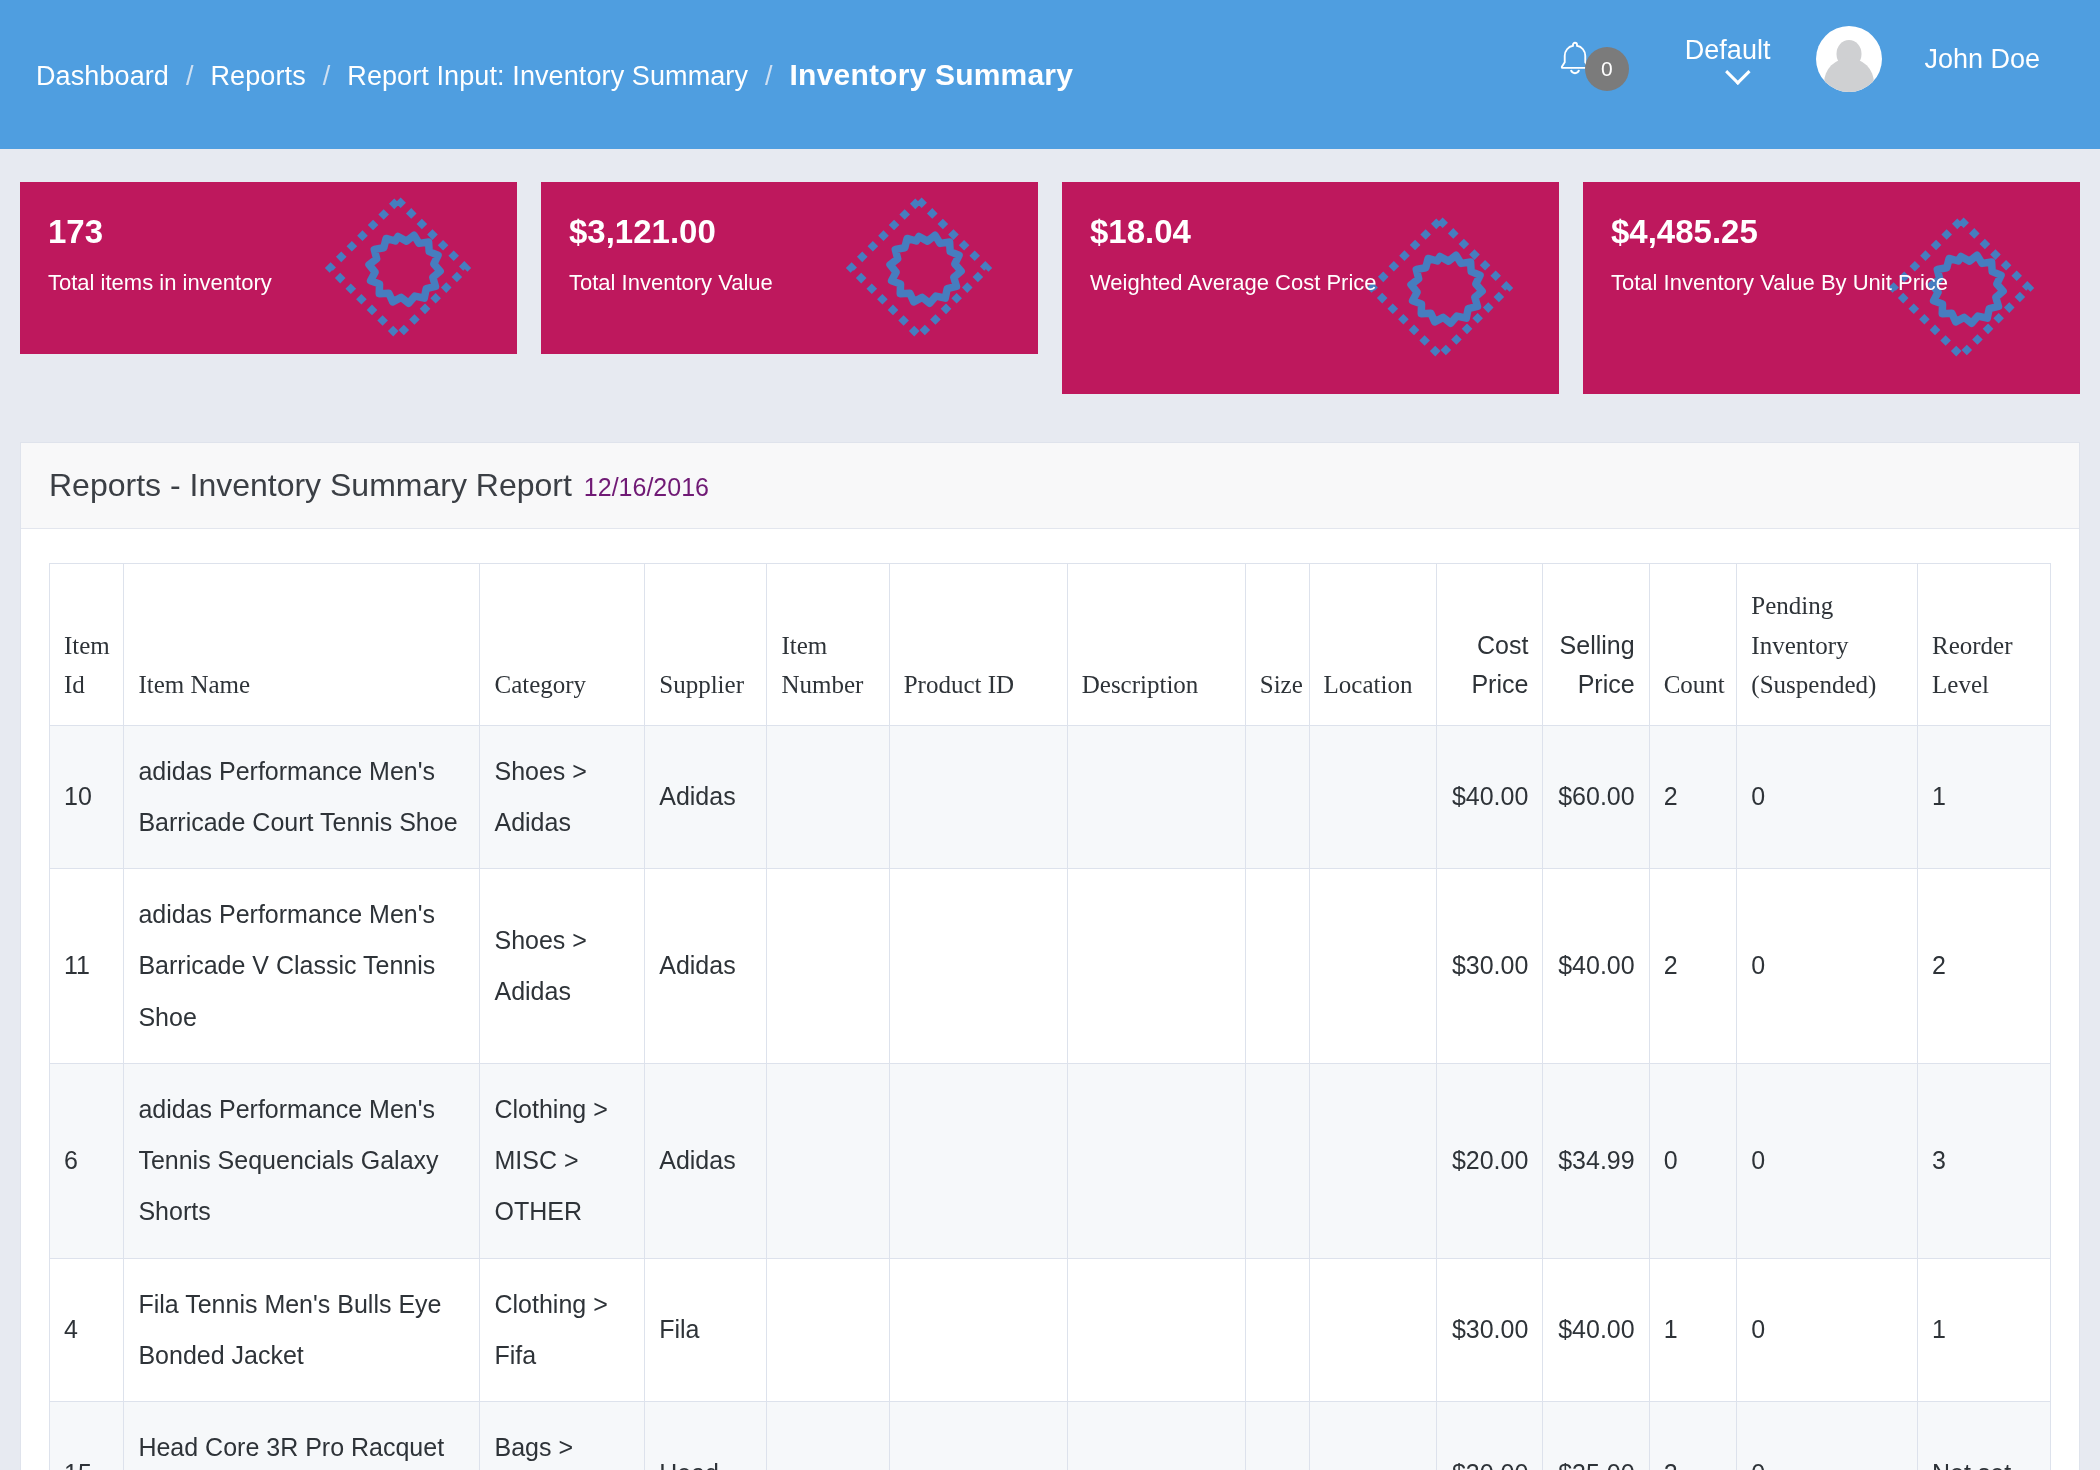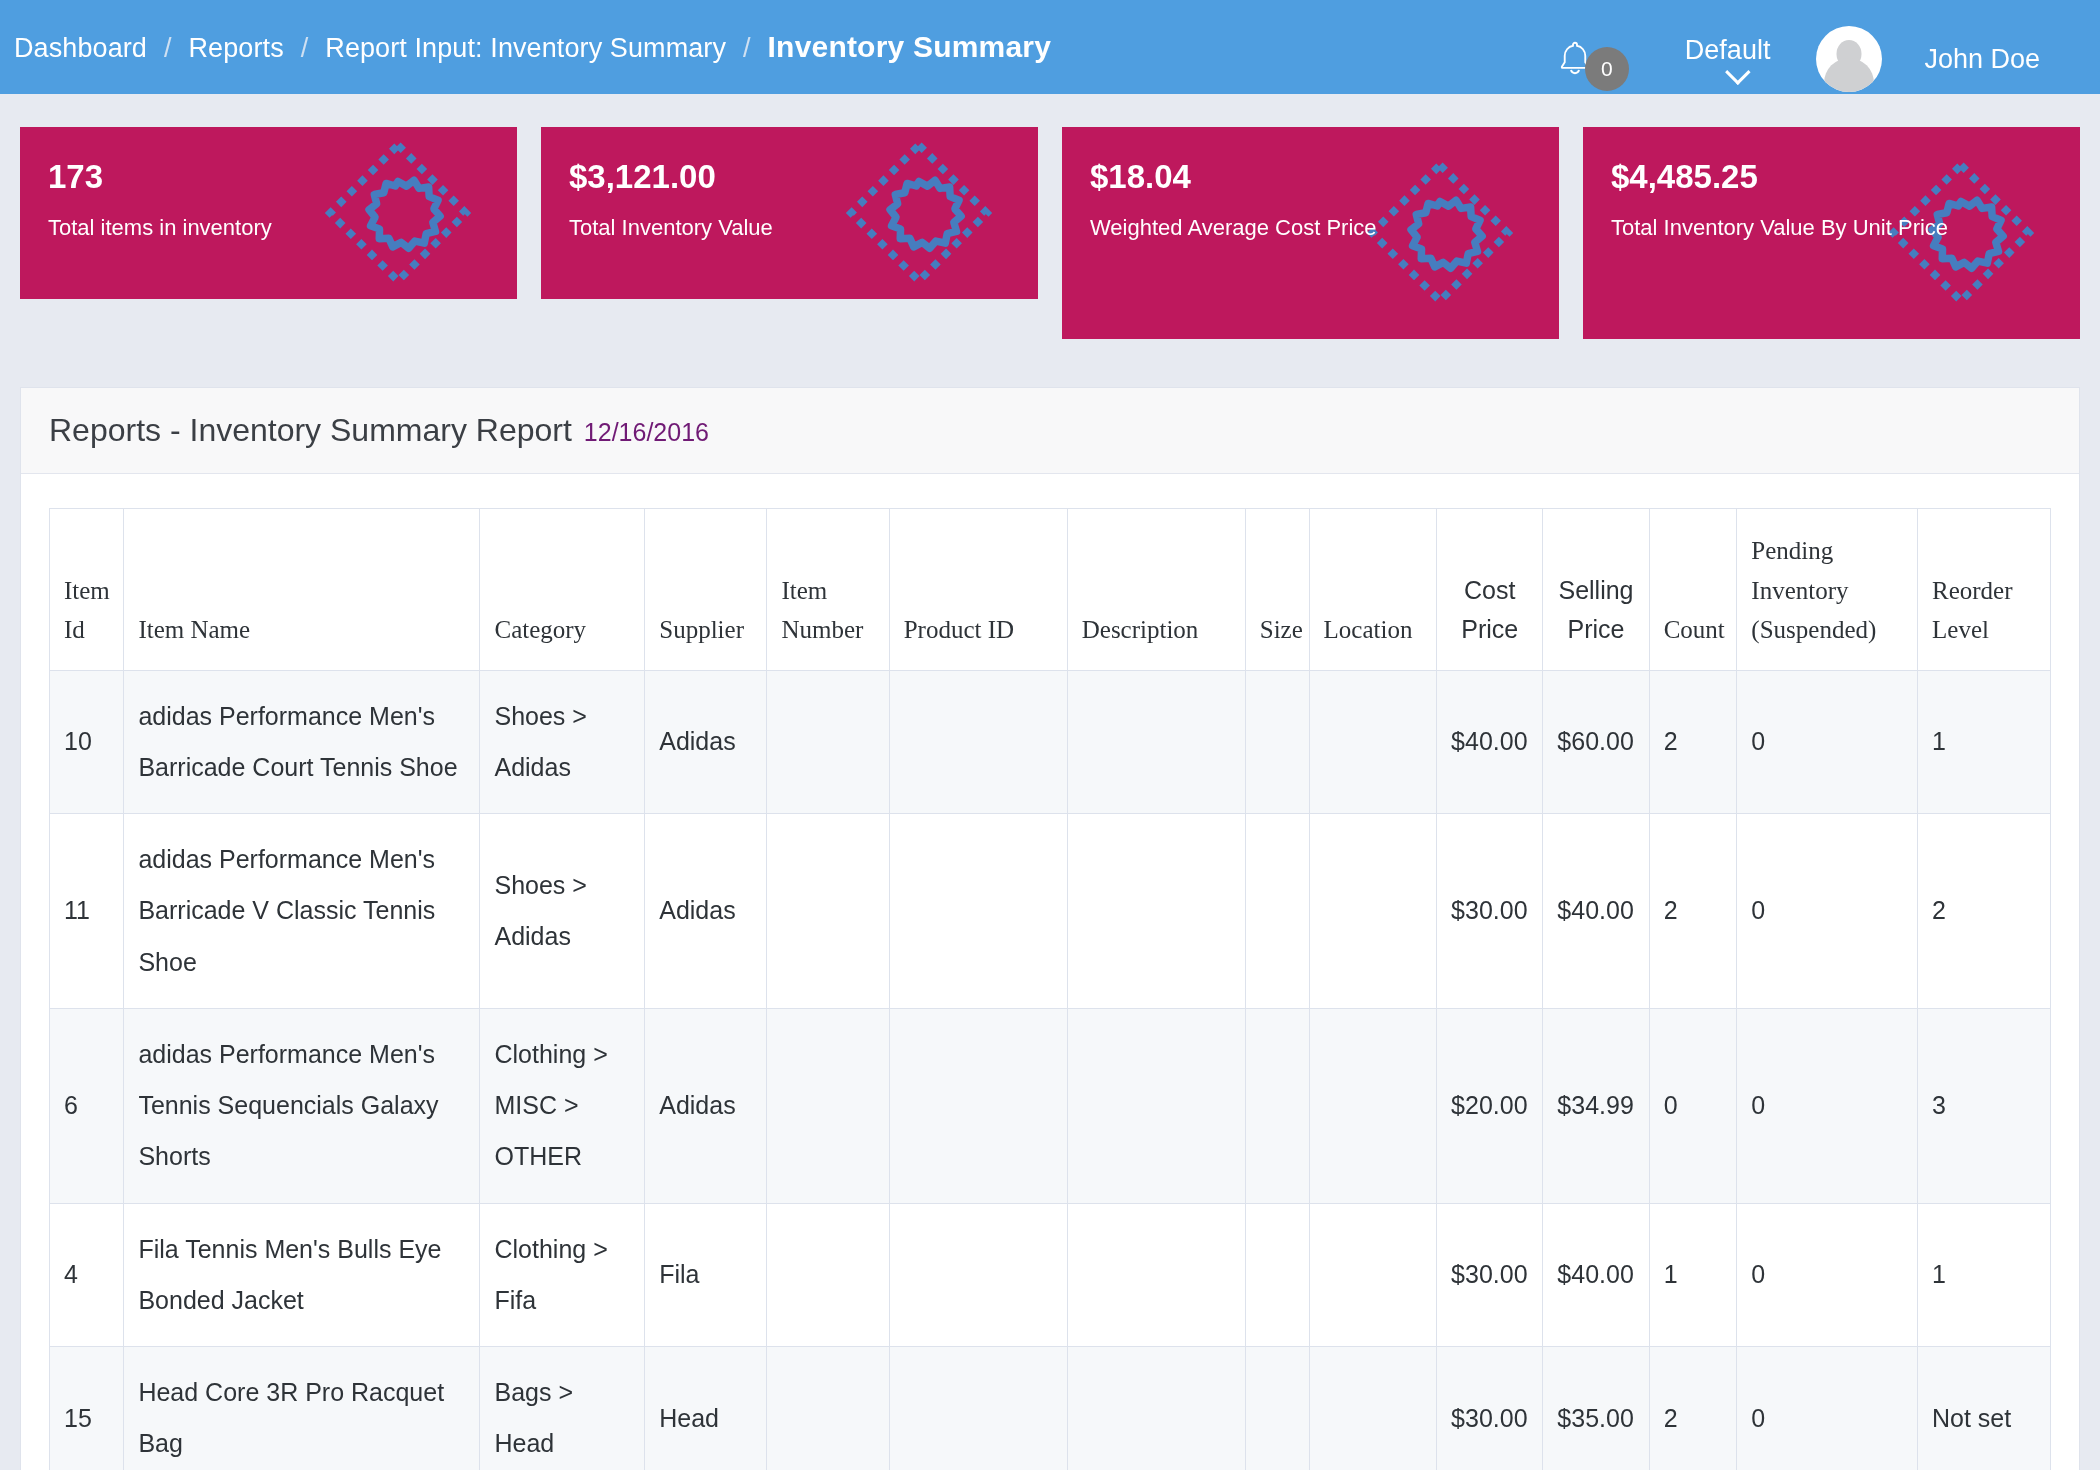--- a/index.html
+++ b/index.html
@@ -9,25 +9,25 @@
     height: 1470px;
     overflow: hidden;
     background: #e7eaf1;
     font-family: "Liberation Sans", sans-serif;
     -webkit-font-smoothing: antialiased;
   }
 
   
   .topbar {
     position: relative;
-    height: 94px;
+    height: 149px;
     background: #4f9ee0;
     display: flex;
     align-items: center;
-    padding: 0 0 0 14px;
+    padding: 0 0 0 36px;
   }
 
   .breadcrumb {
     display: flex;
     align-items: baseline;
     flex: 0 0 auto;
   }
   .crumb {
     color: #ffffff;
     font-size: 27px;
@@ -235,21 +235,21 @@
     vertical-align: middle;
     padding: 20px 14px;
     font-size: 25px;
     line-height: 2.05;
     height: 130px;
   }
   tbody tr.odd td { background: #f6f8fa; }
   tbody tr.even td { background: #ffffff; }
 
   .ta-c { text-align: left; font-family: Liberation Serif, serif; }
-  .ta-r { }
+  .ta-r { text-align: right; }
   .ta-l { text-align: left; }
 
   
   col.c-itemid   { width: 56px; }
   col.c-name     { width: 268px; }
   col.c-cat      { width: 124px; }
   col.c-sup      { width: 92px; }
   col.c-num      { width: 92px; }
   col.c-pid      { width: 134px; }
   col.c-desc     { width: 134px; }

